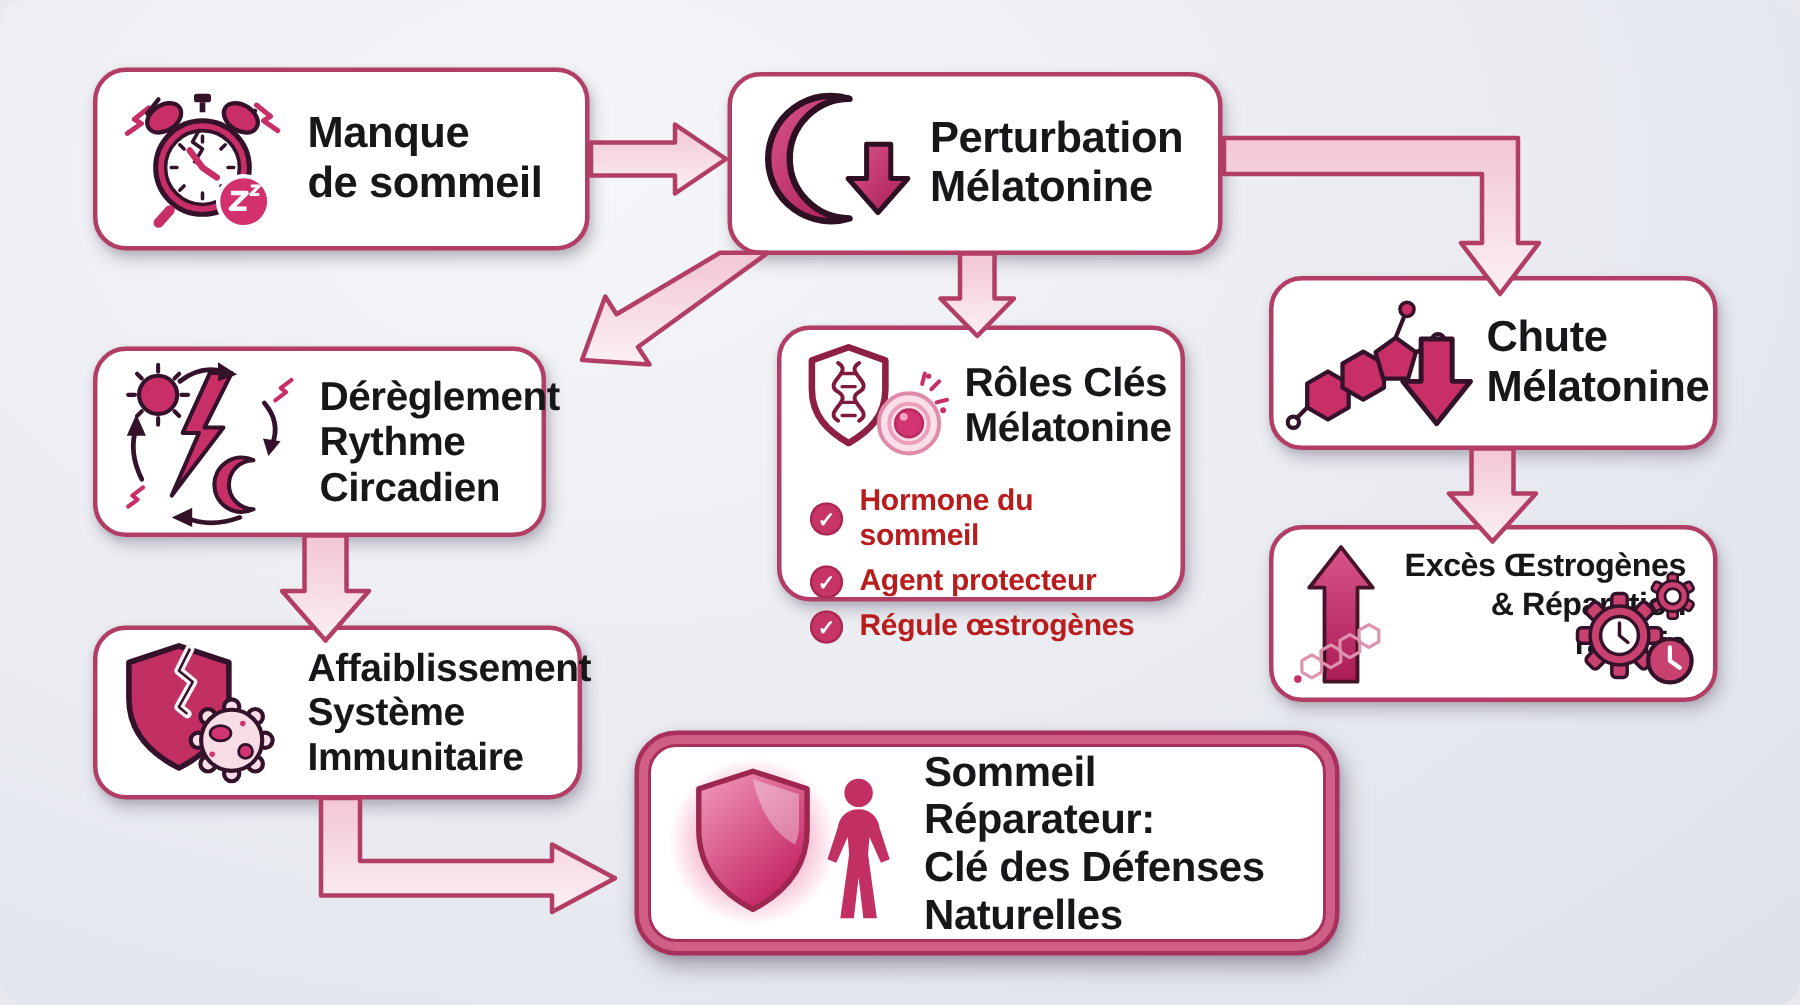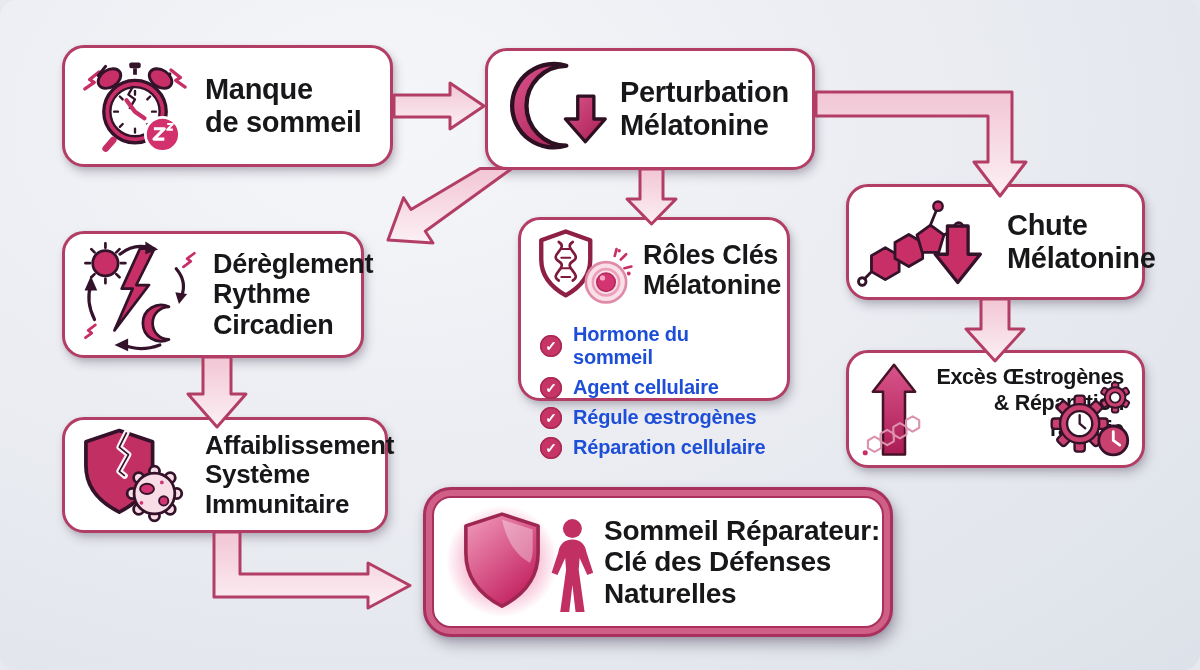--- a/index.html
+++ b/index.html
@@ -24,36 +24,36 @@
   .n2 .title{font-size:29px;}
   .n3{left:518px;top:217px;width:272px;height:184px;flex-direction:column;align-items:stretch;padding:8px 14px 10px;}
   .n3 .hdr{display:flex;align-items:center;gap:8px;}
   .n3 .title{font-size:27px;}
   .roles-list{margin-top:11px;display:flex;flex-direction:column;gap:7px;padding-left:5px;}
   .check-row{display:flex;align-items:center;gap:11px;}
   .check{width:22px;height:22px;border-radius:50%;background:#c63566;color:#fff;
          display:flex;align-items:center;justify-content:center;flex:0 0 auto;
          font-size:14px;font-weight:bold;box-shadow:inset 0 0 0 1.5px #a92953;}
   .check::before{content:"✓";}
-  .check-label{font-size:20px;font-weight:bold;color:#1d4ed8;letter-spacing:-.2px;}
-  .n4{left:846px;top:184px;width:299px;height:116px;padding-left:8px;gap:20px;}
+  .check-label{font-size:20px;font-weight:bold;color:#b91c1c;letter-spacing:-.2px;}
+  .n4{left:846px;top:184px;width:299px;height:116px;padding-left:8px;gap:4px;}
   .n4 .title{font-size:29px;}
   .n5{left:846px;top:350px;width:299px;height:118px;}
   .n5 .up{position:absolute;left:12px;top:8px;}
   .n5 .txt{position:absolute;left:80px;top:12px;width:195px;text-align:right;font-size:21.5px;line-height:1.2;}
   .n5 .gear{position:absolute;right:6px;bottom:4px;}
   .n6{left:62px;top:231px;width:302px;height:127px;padding-left:12px;gap:12px;}
   .n6 .title{font-size:27px;}
   .n7{left:62px;top:417px;width:326px;height:116px;padding-left:12px;gap:12px;}
   .n7 .title{font-size:26px;}
   .n8o{position:absolute;left:423px;top:487px;width:470px;height:150px;background:#cf5f86;
        border:3px solid #a9305c;border-radius:28px;padding:6px;box-sizing:border-box;
        box-shadow:4px 8px 14px rgba(98,88,110,.45), 0 2px 5px rgba(98,88,110,.25);z-index:2;}
   .n8i{width:100%;height:100%;background:#fff;border:2.5px solid #a9305c;border-radius:19px;
-       box-sizing:border-box;display:flex;align-items:center;padding-left:12px;}
+       box-sizing:border-box;display:flex;align-items:center;padding-left:12px;gap:12px;}
   .n8i .title{font-size:28px;}
 </style>
 </head>
 <body>
 
 <div class="canvas">
 
   <svg class="arrows" width="1200" height="670" viewBox="0 0 1200 670">
     <defs>
       <linearGradient id="ag" x1="0" y1="0" x2="0" y2="1">
@@ -137,29 +137,25 @@
       <div class="title">Rôles Clés
 Mélatonine</div>
     </div>
     <div class="roles-list">
       <div class="check-row">
         <span class="check"></span>
         <span class="check-label">Hormone du sommeil</span>
       </div>
       <div class="check-row">
         <span class="check"></span>
-        <span class="check-label">Agent cellulaire</span>
+        <span class="check-label">Agent protecteur</span>
       </div>
       <div class="check-row">
         <span class="check"></span>
         <span class="check-label">Régule œstrogènes</span>
-      </div>
-      <div class="check-row">
-        <span class="check"></span>
-        <span class="check-label">Réparation cellulaire</span>
       </div>
     </div>
   </div>
 
   <div class="node n4">
     <svg class="icon" width="130" height="96" viewBox="0 0 138 102">
       <g fill="#c72f66" stroke="#33122a" stroke-width="3" stroke-linejoin="round">
         <polygon points="30,57 15.3,65.5 15.3,82.5 30,91 44.7,82.5 44.7,65.5"></polygon>
         <polygon points="55,43 40.3,51.5 40.3,68.5 55,77 69.7,68.5 69.7,51.5"></polygon>
         <polygon points="78,33 63.7,43.4 69.2,62.1 86.8,62.1 92.3,43.4"></polygon>

